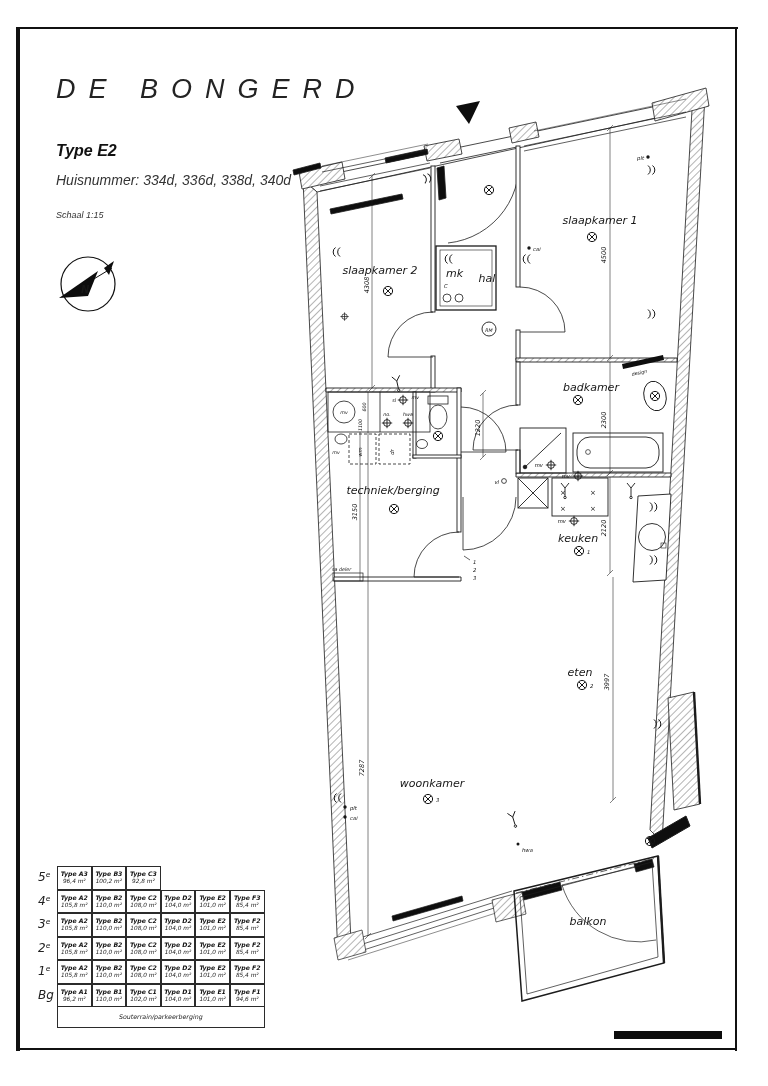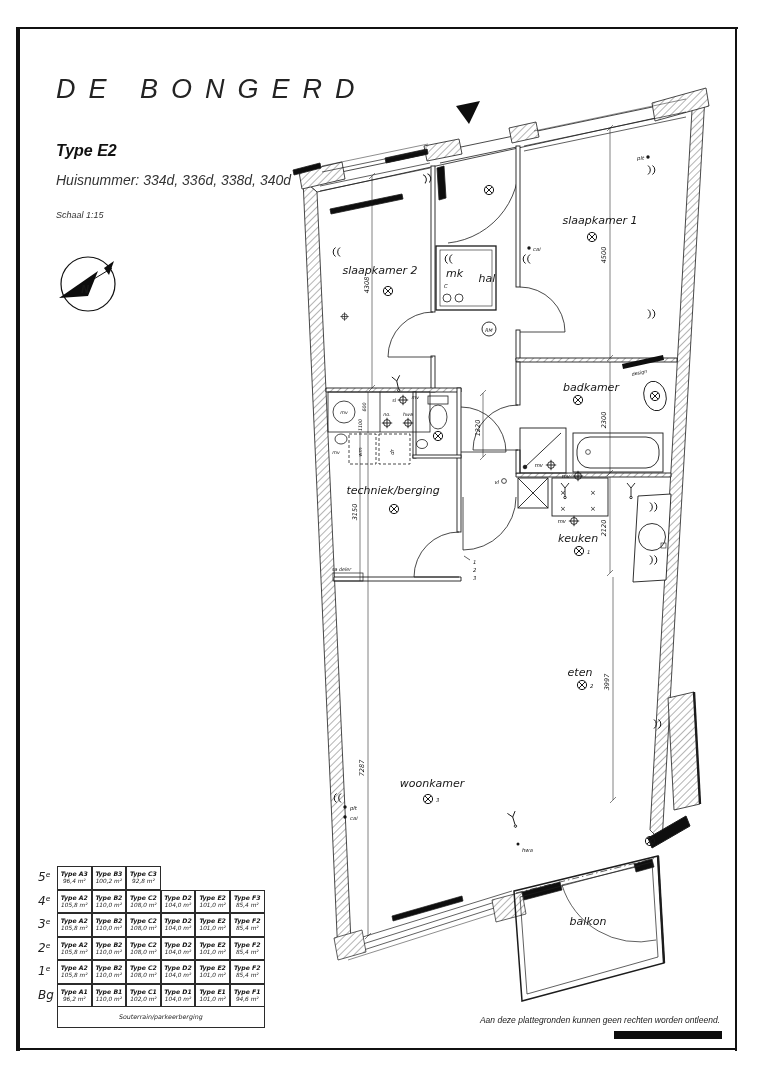--- a/index.html
+++ b/index.html
@@ -46,21 +46,20 @@
   <div class="abs frame-left"></div>
   <div class="abs frame-top"></div>
   <div class="abs frame-right"></div>
   <div class="abs frame-bottom"></div>
   <div class="abs corner-bar"></div>
 
   <div class="abs title">DE BONGERD</div>
   <div class="abs type">Type E2</div>
   <div class="abs huisnr">Huisnummer: 334d, 336d, 338d, 340d</div>
   <div class="abs schaal">Schaal 1:15</div>
-  <div class="abs footer">Aan deze plattegronden kunnen geen rechten worden ontleend.</div>
 
   <svg width="768" height="1086" style="pointer-events:none">
     <g stroke="#111" fill="none" stroke-width="1.2">
       <circle cx="88" cy="284" r="27"></circle>
       <line x1="64" y1="297" x2="112" y2="268" stroke-width="1"></line>
     </g>
     <polygon points="59,298 98,271 88,296" fill="#0d0d0d"></polygon>
     <polygon points="104,268 114,261 109,275" fill="#0d0d0d"></polygon>
     <text x="81" y="293" font-size="10" font-weight="bold" fill="#ffffff">N</text>
   </svg>

